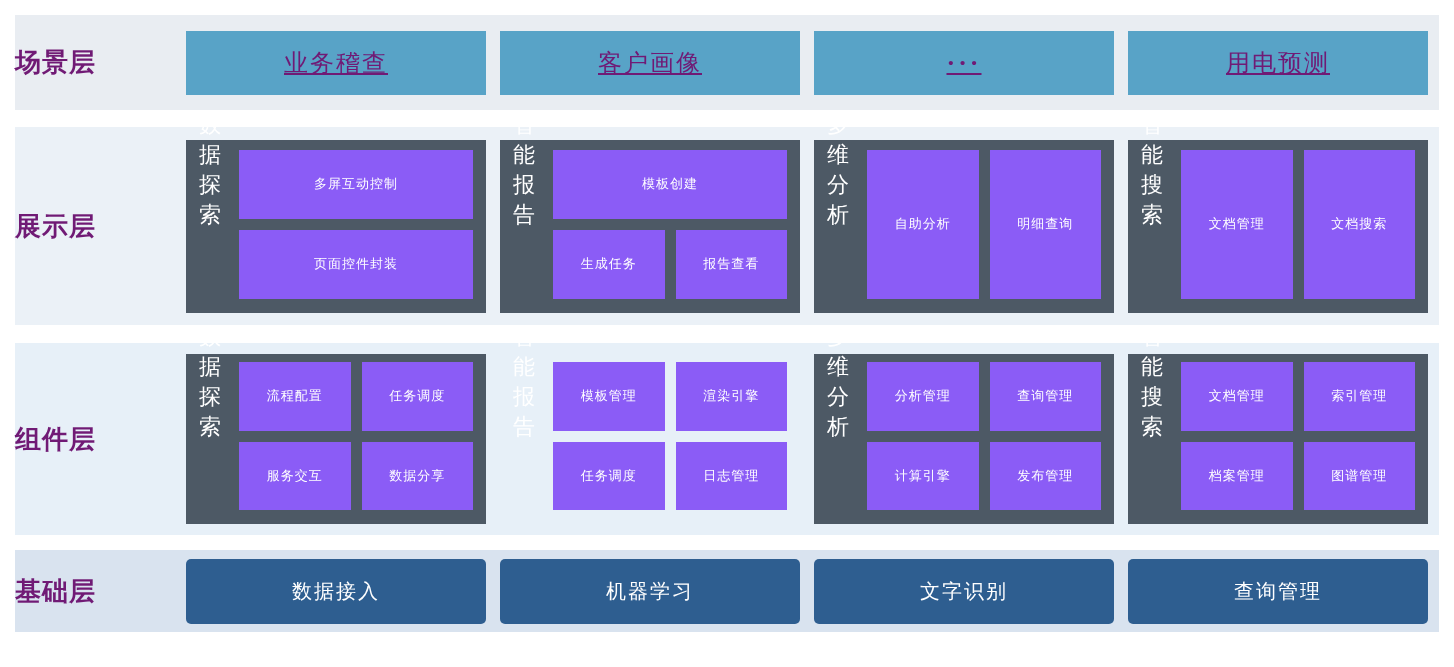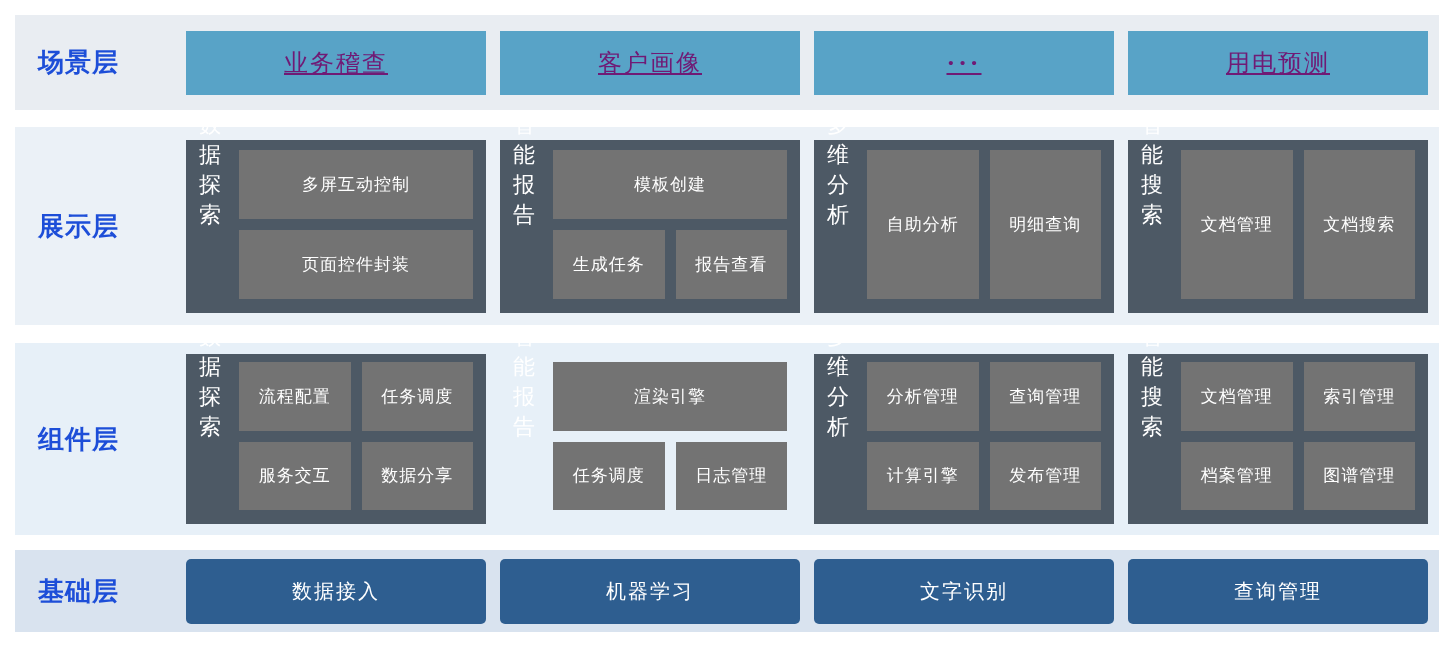--- a/index.html
+++ b/index.html
@@ -11,21 +11,21 @@
     position:absolute; left:15px; width:1424px;
     display:grid; grid-template-columns:157px 300px 300px 300px 300px;
     column-gap:14px; align-items:center; box-sizing:border-box;
   }
   .band-scenario     { top:15px;  height:95px;  background:#e9edf2; }
   .band-presentation { top:127px; height:198px; background:#ebf1f7; }
   .band-component    { top:343px; height:192px; background:#e7f0f8; }
   .band-base         { top:550px; height:82px;  background:#d9e3ef; }
 
   .layer-label {
-    text-align:center; font-weight:700; font-size:26px; color:#1d4ed8;
+    text-align:left; font-weight:700; font-size:26px; color:#701a75;
     letter-spacing:1px; padding-right:30px;
   }
 
   .teal-box {
     height:64px; background:#58a3c7; color:#701a75;
     display:flex; align-items:center; justify-content:center;
     font-family:"Liberation Serif", serif; font-size:24px; letter-spacing:2px;text-decoration:underline;
   }
   .teal-box.dots { font-size:26px; font-weight:700; letter-spacing:3px; }
 
@@ -36,23 +36,23 @@
   .band-component .card { height:170px; padding-top:8px; }
   .card.ghost { background:transparent; }
   .card-title {
     height:40px; flex:0 0 40px; display:flex; align-items:center; justify-content:center;
     color:#ffffff; font-family:"Liberation Serif", serif; font-size:22px;
     letter-spacing:2px; margin-bottom:8px;
   }
   .rows { display:flex; flex-direction:column; gap:11px; flex:1; }
   .row  { display:flex; gap:11px; flex:1; }
   .btn {
-    flex:1; background:#737373; color:#ffffff;
+    flex:1; background:#8b5cf6; color:#ffffff;
     display:flex; align-items:center; justify-content:center;
-    font-family:"Liberation Serif", serif; font-size:17px; letter-spacing:1px;
+    font-family:"Liberation Serif", serif; font-size:13px; letter-spacing:1px;
   }
 
   .base-box {
     height:65px; background:#2e5e90; border-radius:5px; color:#ffffff;
     display:flex; align-items:center; justify-content:center;
     font-family:"Liberation Serif", serif; font-size:20px; letter-spacing:2px;
   }
 </style>
 </head>
 <body>
@@ -130,20 +130,21 @@
           <div class="btn">服务交互</div>
           <div class="btn">数据分享</div>
         </div>
       </div>
     </div>
 
     <div class="card ghost">
       <div class="card-title">智能报告</div>
       <div class="rows">
         <div class="row">
+          <div class="btn">模板管理</div>
           <div class="btn">渲染引擎</div>
         </div>
         <div class="row">
           <div class="btn">任务调度</div>
           <div class="btn">日志管理</div>
         </div>
       </div>
     </div>
 
     <div class="card">

